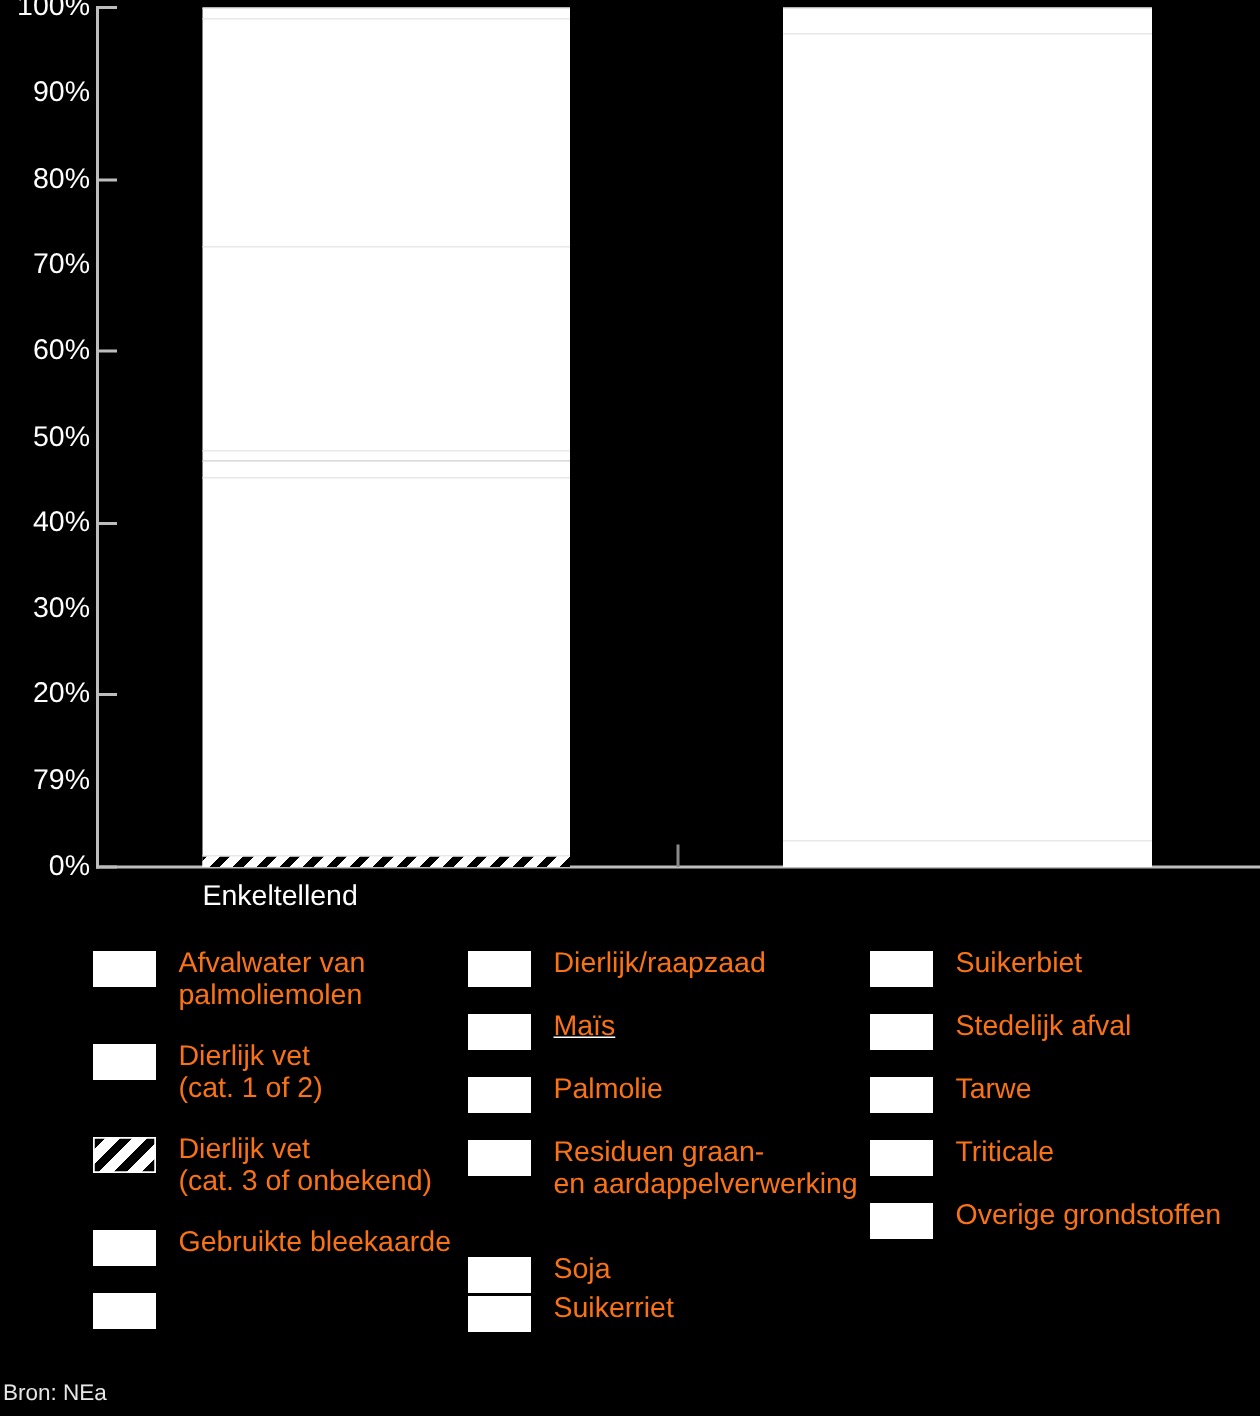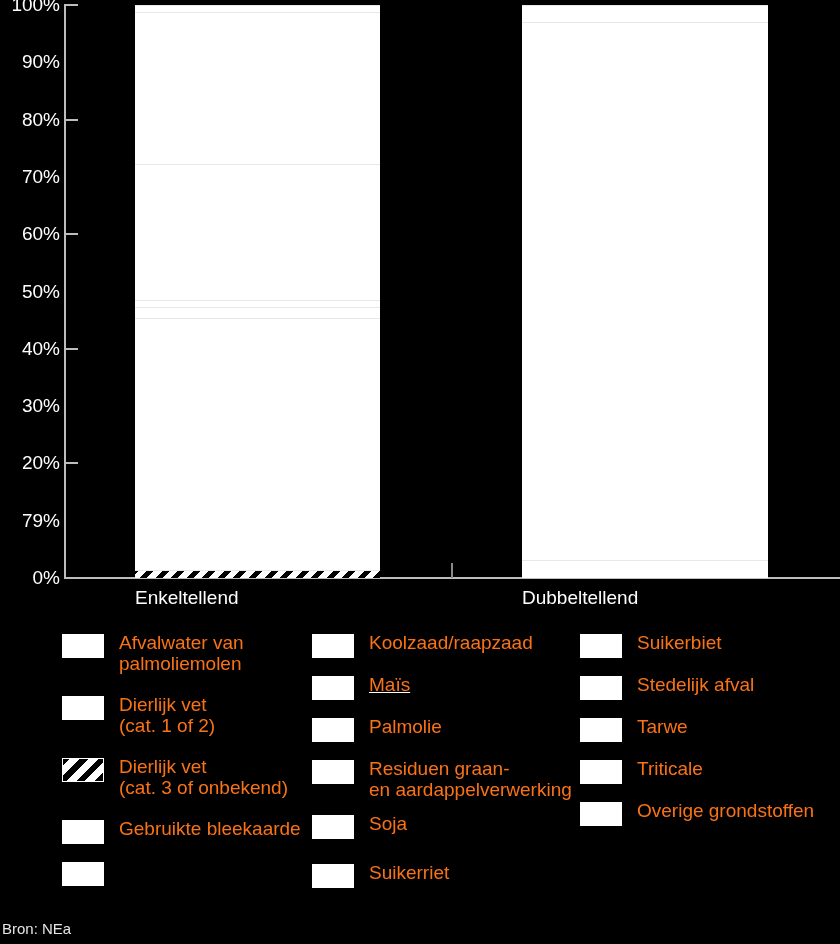--- a/index.html
+++ b/index.html
@@ -216,21 +216,20 @@
       <div class="seg" title="Suikerriet: 26.6%" style="bottom: 413.706px; height: 152.418px; background: rgb(255, 255, 255); border-top: 1px solid rgb(232, 232, 232);"></div>
       <div class="seg" title="Overige grondstoffen: 1.2%" style="bottom: 566.124px; height: 6.876px; background: rgb(255, 255, 255); border-top: 1px solid rgb(232, 232, 232);"></div>
     </div>
   <div class="bar" id="bar-1" style="left: 522px; width: 246px; bottom: 42px; height: 573px;">
       <div class="seg" title="Dierlijk vet (cat. 1 of 2): 3.1%" style="bottom: 0px; height: 17.763px; background: rgb(255, 255, 255); border-top: 1px solid rgb(232, 232, 232);"></div>
       <div class="seg" title="Gebruikt frituurvet: 93.9%" style="bottom: 17.763px; height: 538.047px; background: rgb(255, 255, 255); border-top: 1px solid rgb(232, 232, 232);"></div>
       <div class="seg" title="Overige grondstoffen: 3%" style="bottom: 555.81px; height: 17.19px; background: rgb(255, 255, 255); border-top: 1px solid rgb(232, 232, 232);"></div>
     </div>
 
   <div class="x-cat-label" id="cat-label-0" style="left: 135px; width: 245px;">Enkeltellend</div>
-  <div class="x-cat-label" id="cat-label-1" style="left: 522px; width: 246px;">Dubbeltellend</div>
 </div>
 
 <div id="legend">
     <div class="legend-col" style="left: 62px; width: 250px;">
       <div class="legend-item" style="top: 0px; width: 250px;">
         <span class="swatch"></span>
         <span class="legend-label">Afvalwater van
 palmoliemolen</span>
       </div>
       <div class="legend-item" style="top: 62px; width: 250px;">
@@ -247,36 +246,36 @@
         <span class="swatch"></span>
         <span class="legend-label">Gebruikte bleekaarde</span>
       </div>
       <div class="legend-item" style="top: 228px; width: 250px;">
         <span class="swatch"></span>
       </div>
     </div>
     <div class="legend-col" style="left: 312px; width: 268px;">
       <div class="legend-item" style="top: 0px; width: 268px;">
         <span class="swatch"></span>
-        <span class="legend-label">Koolzaad/raapzaad</span>
+        <span class="legend-label">Dierlijk/raapzaad</span>
       </div>
       <div class="legend-item" style="top: 42px; width: 268px; text-decoration: underline;">
         <span class="swatch"></span>
         <span class="legend-label">Maïs</span>
       </div>
       <div class="legend-item" style="top: 84px; width: 268px;">
         <span class="swatch"></span>
         <span class="legend-label">Palmolie</span>
       </div>
       <div class="legend-item" style="top: 126px; width: 268px;">
         <span class="swatch"></span>
         <span class="legend-label">Residuen graan-
 en aardappelverwerking</span>
       </div>
-      <div class="legend-item" style="top: 181px; width: 268px;">
+      <div class="legend-item" style="top: 204px; width: 268px;">
         <span class="swatch"></span>
         <span class="legend-label">Soja</span>
       </div>
       <div class="legend-item" style="top: 230px; width: 268px;">
         <span class="swatch"></span>
         <span class="legend-label">Suikerriet</span>
       </div>
     </div>
     <div class="legend-col" style="left: 580px; width: 260px;">
       <div class="legend-item" style="top: 0px; width: 260px;">

